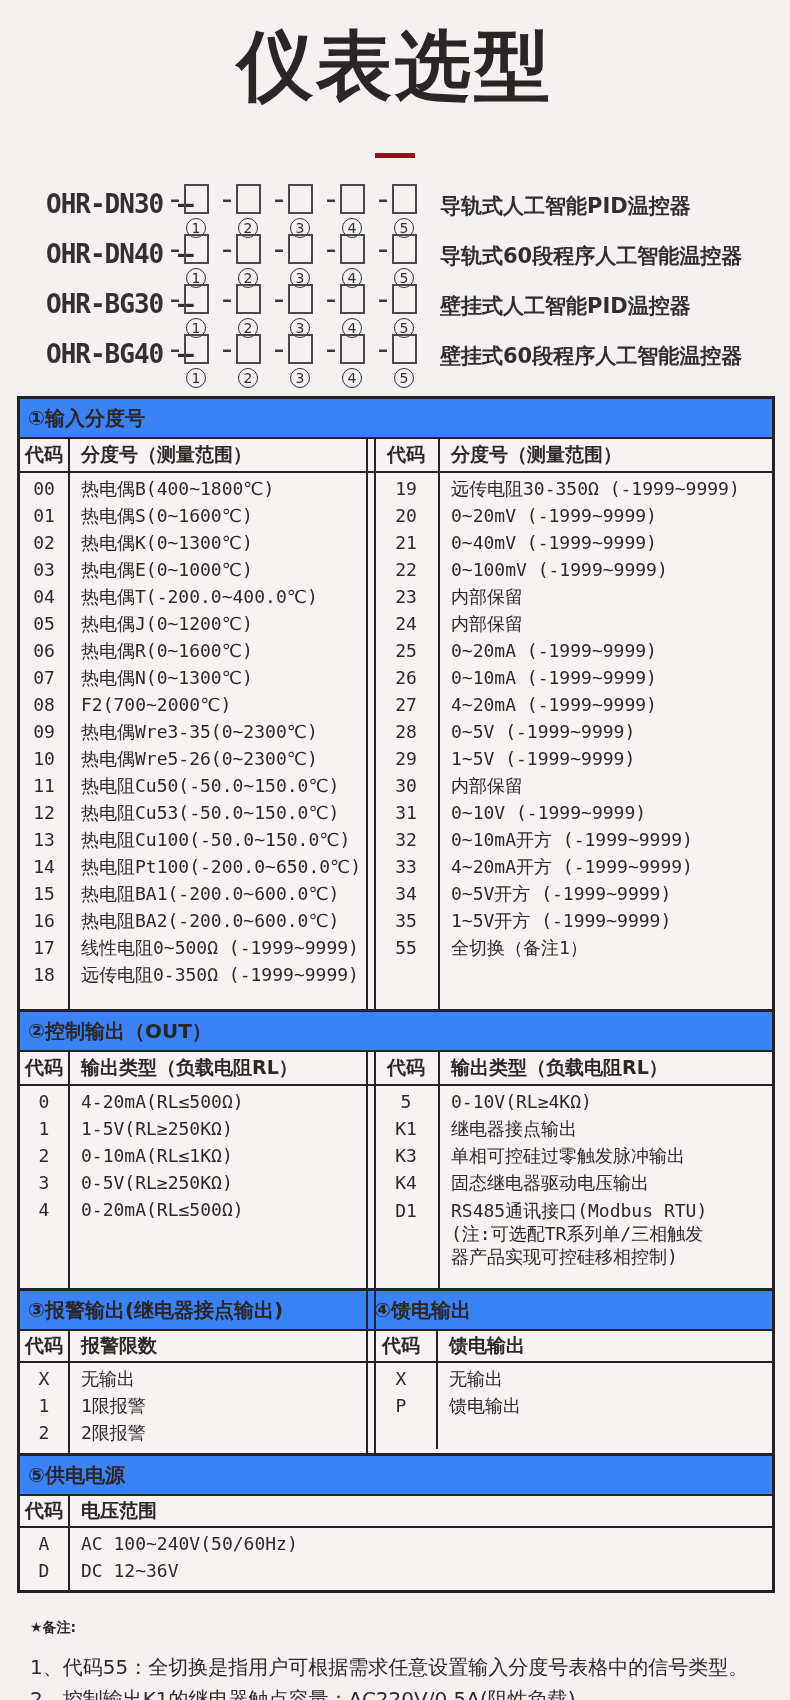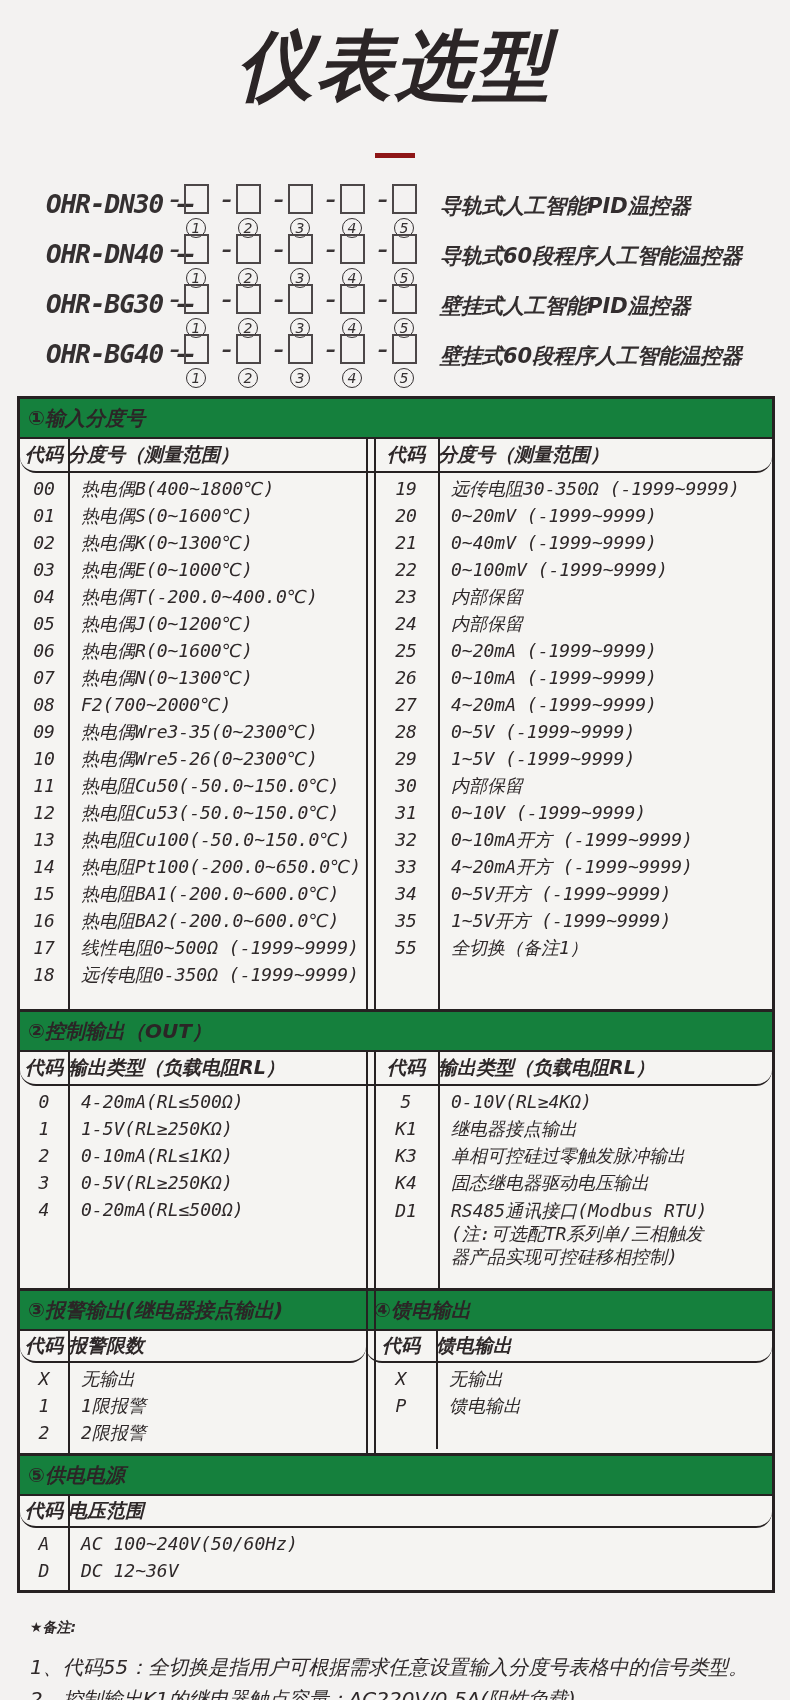--- a/index.html
+++ b/index.html
@@ -1,21 +1,20 @@
 <!DOCTYPE html>
 <html><head>
 <meta charset="utf-8">
 <style>
   * { margin:0; padding:0; box-sizing:border-box; }
   html,body { background:#f3f2f1; }
   .page {
     position:relative; width:790px; height:1700px; margin:0 auto;
     background:#f3f2f1; overflow:hidden; color:#2e2829;
     font-family:"DejaVu Sans", sans-serif;
-    font-style:italic;
   }
   
   .title {
     text-align:center; padding-top:16px;
     font-size:76px; font-weight:900; letter-spacing:3px; color:#2b2526;
   }
   .title-underline {
     width:40px; height:5px; margin:34px auto 0 auto; background:#8e1617;
   }
   
@@ -36,35 +35,34 @@
     font-size:14px; line-height:18px; text-align:center; color:#343031;
   }
   .mdesc { margin-left:14px; padding-top:8px; font-size:21px; font-weight:bold; color:#322d2e; white-space:nowrap; }
   
   .selwrap {
     margin:12px 15px 0 17px; width:758px;
     border:3px solid #262122; background:#f5f4f2;
     font-family:"DejaVu Sans Mono","DejaVu Sans", sans-serif;
   }
   .band {
-    background:#15803d; border-bottom:2px solid #262122;
+    background:#3b82f6; border-bottom:2px solid #262122;
     font-size:20px; font-weight:bold; padding:6px 8px 5px 8px; color:#2b2526;
     font-family:"DejaVu Sans", sans-serif;
   }
   .sect { position:relative; }
   .sect + .sect { border-top:3px solid #262122; }
   .vl { position:absolute; top:0; bottom:0; width:2px; background:#262122; }
   .hrow {
     display:flex; align-items:center; height:34px;
     border-bottom:2px solid #262122; font-weight:bold; font-size:19px;
     font-family:"DejaVu Sans", sans-serif;
-    border-radius:16px;
   }
   .hc { text-align:center; }
-  .hd { }
+  .hd { padding-left:13px; }
   .tbody { display:flex; padding:3px 0 20px 0; }
   .stack-l { width:346px; }
   .stack-r { flex:1; margin-left:8px; }
   .trow { display:flex; align-items:flex-start; min-height:27px; font-size:18px; line-height:26px; }
   .trow .c { flex:0 0 48px; text-align:center; }
   .stack-r .trow .c { flex:0 0 64px; }
   .trow .d { flex:1; padding-left:13px; white-space:pre-line; }
   .multiline .trow:last-child .d { line-height:23px; padding-top:2px; }
   .multiline .trow:last-child .c { line-height:23px; padding-top:2px; }
   

